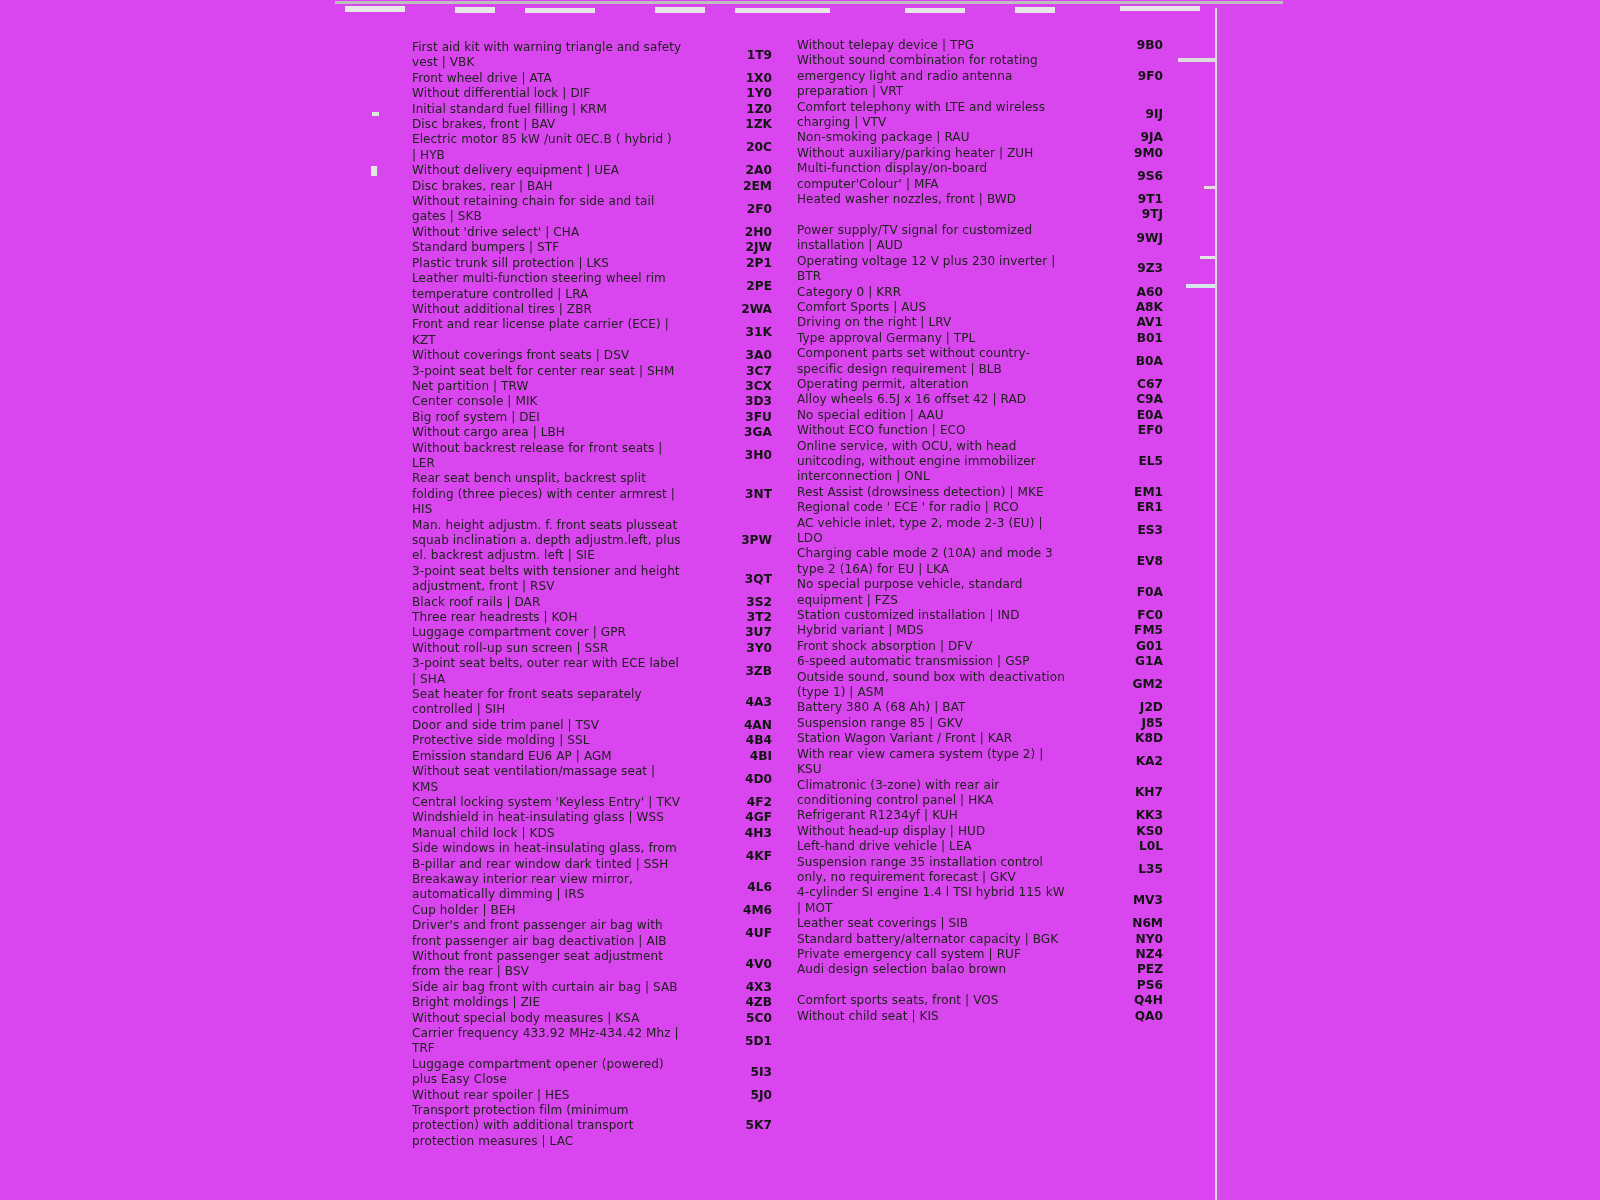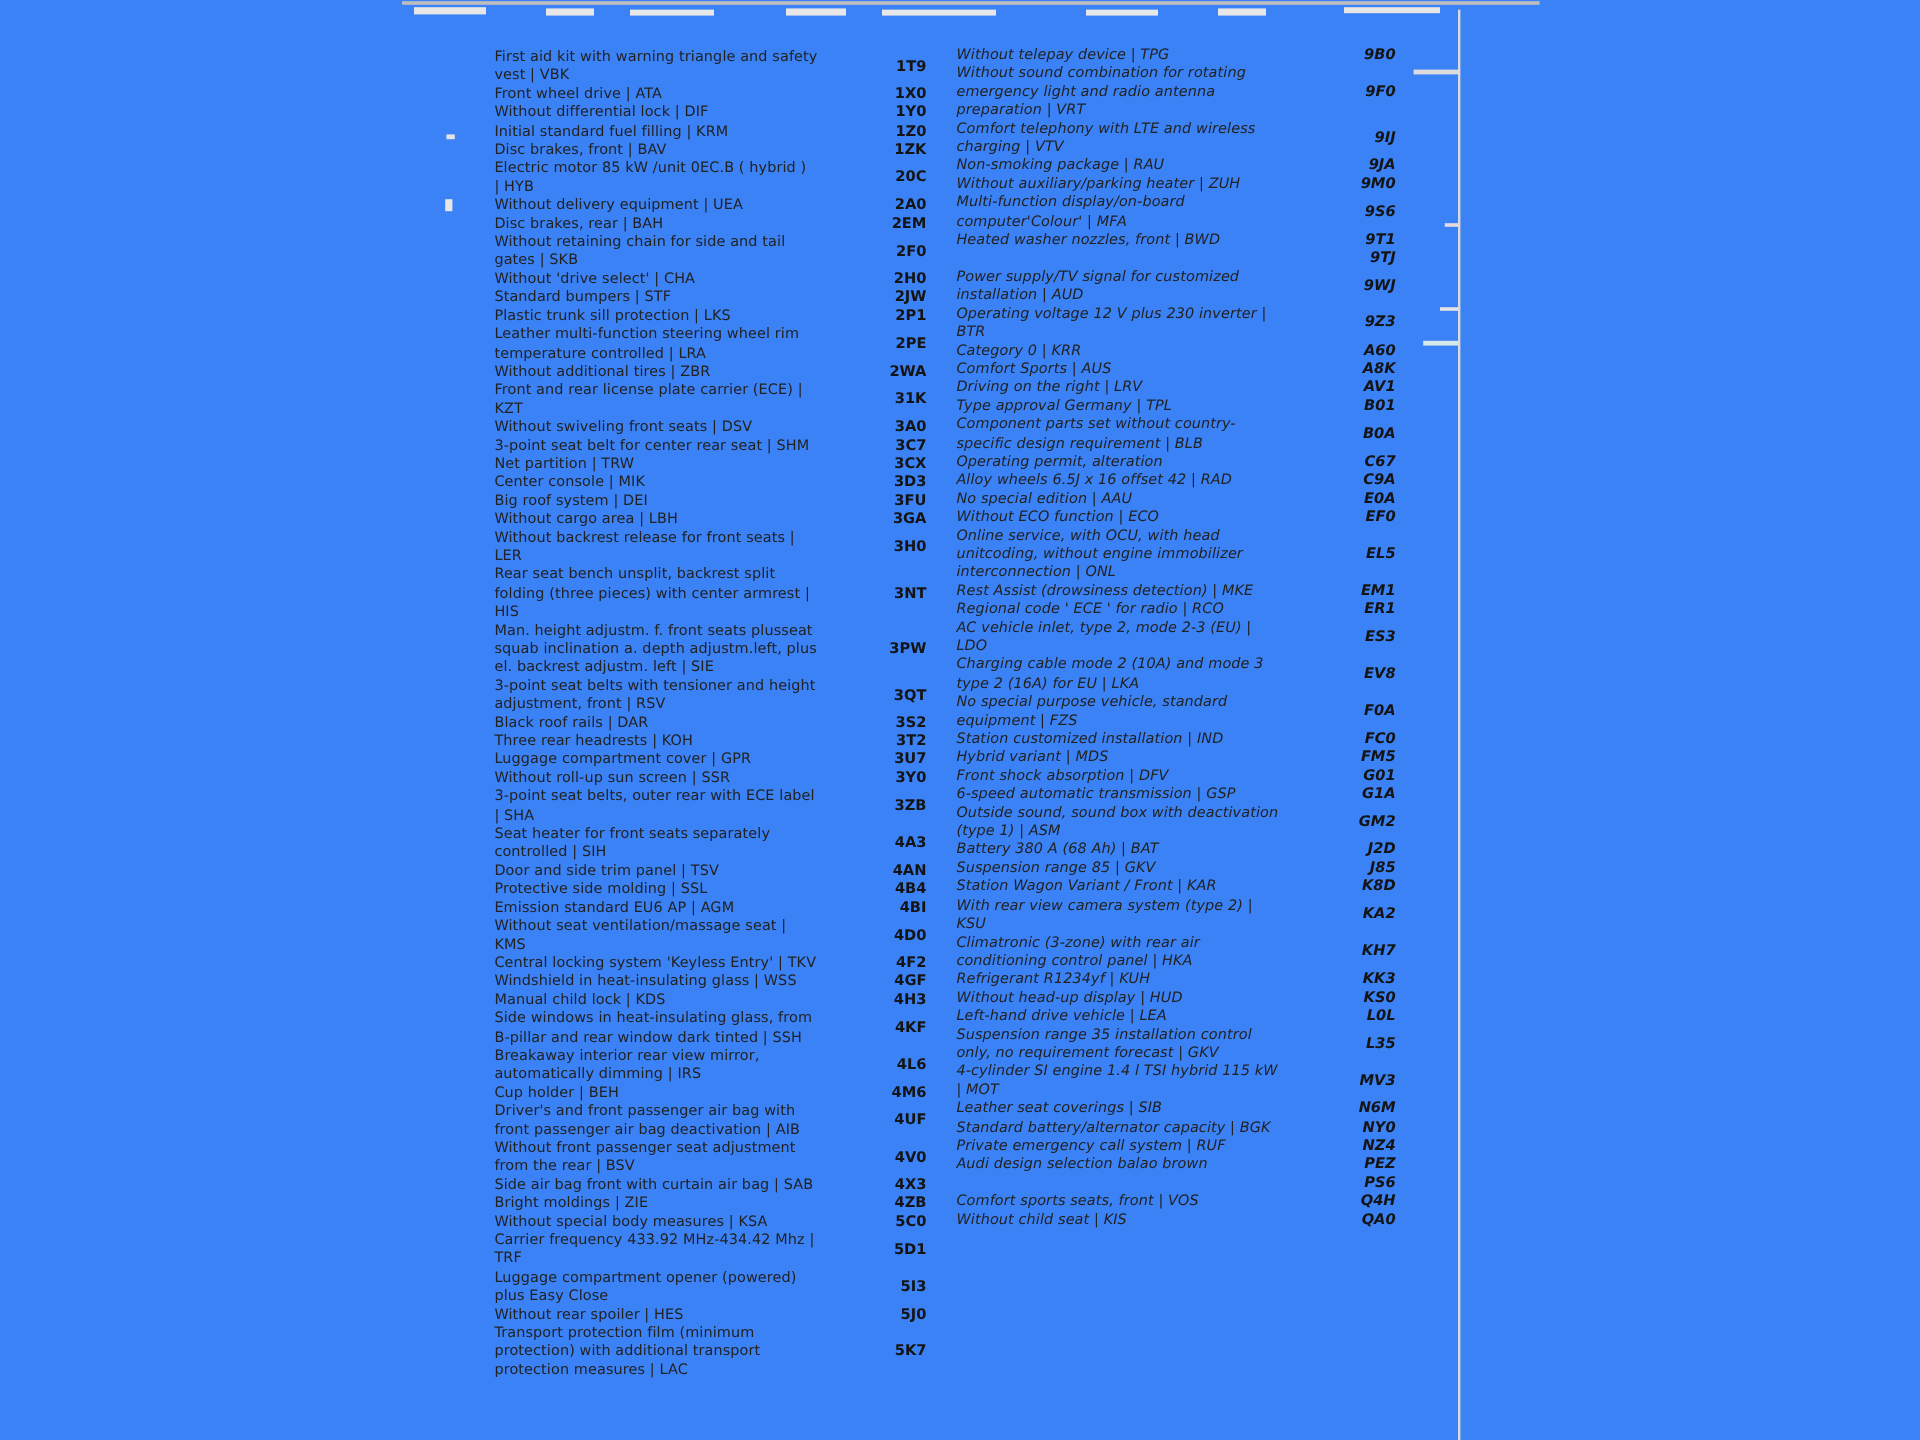--- a/index.html
+++ b/index.html
@@ -3,30 +3,30 @@
 <meta charset="utf-8">
 <style>
   html,body{margin:0;padding:0;}
   body{
     width:1600px;height:1200px;position:relative;
     background:#ffffff;
     font-family:"DejaVu Sans","Liberation Sans",sans-serif;
     color:#222222;
     overflow:hidden;
   }
-  .scan-page{position:absolute;left:0;top:0;width:1600px;height:1200px;background:#3b82f6;}
+  .scan-page{position:absolute;left:0;top:0;width:1600px;height:1200px;background:#d946ef;}
   
   .topline{position:absolute;left:335px;top:1px;width:948px;height:3px;background:#bdbdbd;}
   .smudge{position:absolute;background:#e7e7e7;}
   .edge-line{position:absolute;left:1215px;top:8px;width:2px;height:1192px;background:#dadada;}
   .tick{position:absolute;background:#dedede;}
   
   .codes-table{position:absolute;}
   #table-0{left:412px;top:40px;width:360px;}
-  #table-1{left:797px;top:38px;width:366px;font-style:italic;}
+  #table-1{left:797px;top:38px;width:366px;}
   .row{display:flex;align-items:center;}
   .desc{
     width:280px;
     font-size:12px;
     line-height:15.4px;
     white-space:pre;
     letter-spacing:0.1px;
   }
   .code{
     flex:1;
@@ -120,21 +120,21 @@
       <div class="row">
         <div class="desc">Without additional tires | ZBR</div>
         <div class="code">2WA</div>
       </div>
       <div class="row">
         <div class="desc">Front and rear license plate carrier (ECE) |
 KZT</div>
         <div class="code">31K</div>
       </div>
       <div class="row">
-        <div class="desc">Without swiveling front seats | DSV</div>
+        <div class="desc">Without coverings front seats | DSV</div>
         <div class="code">3A0</div>
       </div>
       <div class="row">
         <div class="desc">3-point seat belt for center rear seat | SHM</div>
         <div class="code">3C7</div>
       </div>
       <div class="row">
         <div class="desc">Net partition | TRW</div>
         <div class="code">3CX</div>
       </div>

